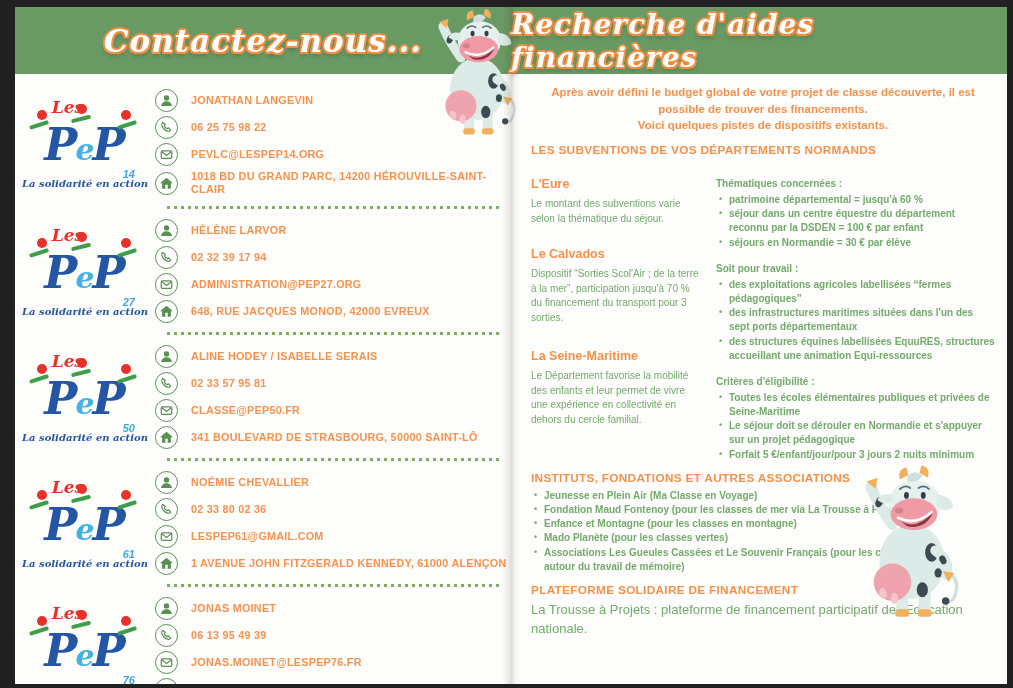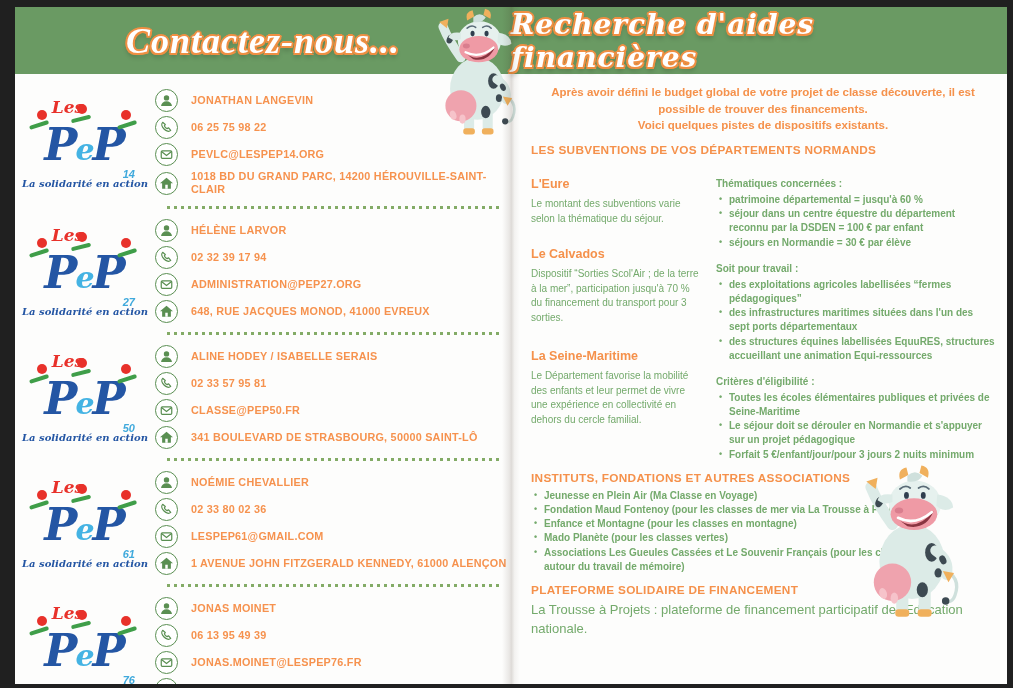--- a/index.html
+++ b/index.html
@@ -13,21 +13,21 @@
   .band { position:absolute; left:0; top:0; width:100%; height:67px; background:#6a9a63;
           display:flex; z-index:1; }
   .band-half { width:50%; display:flex; align-items:center; justify-content:center; }
   .script-title {
     font-family:"DejaVu Serif", serif; font-style:italic; font-weight:bold;
     color:#ffffff; letter-spacing:1px;
     text-shadow:-2px 0 0 #ef8f43, 2px 0 0 #ef8f43, 0 -2px 0 #ef8f43, 0 2px 0 #ef8f43,
                 -1.5px -1.5px 0 #ef8f43, 1.5px -1.5px 0 #ef8f43,
                 -1.5px 1.5px 0 #ef8f43, 1.5px 1.5px 0 #ef8f43, 0 4px 5px rgba(0,0,0,.25);
   }
-  .t-left { font-size:36px;font-family:Liberation Serif, serif; }
+  .t-left { font-size:31px; }
   .t-right { font-size:28px; }
 
   .fold { position:absolute; left:487px; top:0; width:18px; height:100%; z-index:4; pointer-events:none;
           background:linear-gradient(90deg, rgba(0,0,0,0) 0%, rgba(60,40,25,.10) 40%,
                      rgba(60,40,25,.16) 52%, rgba(60,40,25,.05) 70%, rgba(0,0,0,0) 100%); }
 
   
   .page-left { position:absolute; left:0; top:67px; width:496px; height:610px; padding:6px 4px 0 6px; }
   .contact { display:flex; align-items:center; gap:6px; padding:5px 0 4px 0; }
   .sep { margin:1px 4px 1px 146px; height:3px;
@@ -244,21 +244,21 @@
             </span>
           <span class="c-txt">ADMINISTRATION@PEP27.ORG</span>
         </div>
         <div class="c-row">
           <span class="icn">
               <svg width="23" height="23" viewBox="0 0 24 24">
                 <path d="M12 5.4 L4.6 11.6 H7 V18 H17 V11.6 H19.4 Z" fill="#5a8f52"></path>
                 <rect x="10.6" y="13.4" width="2.8" height="4.6" fill="#ffffff"></rect>
               </svg>
             </span>
-          <span class="c-txt">648, RUE JACQUES MONOD, 41000 EVREUX</span>
+          <span class="c-txt">648, RUE JACQUES MONOD, 42000 EVREUX</span>
         </div>
       </div>
     </div>
     <div class="sep"></div>
 
     <div class="contact">
       <div class="logo">
         <span class="logo-les">Les</span>
         <div class="logo-pep">
           <span class="dot d1"></span>

